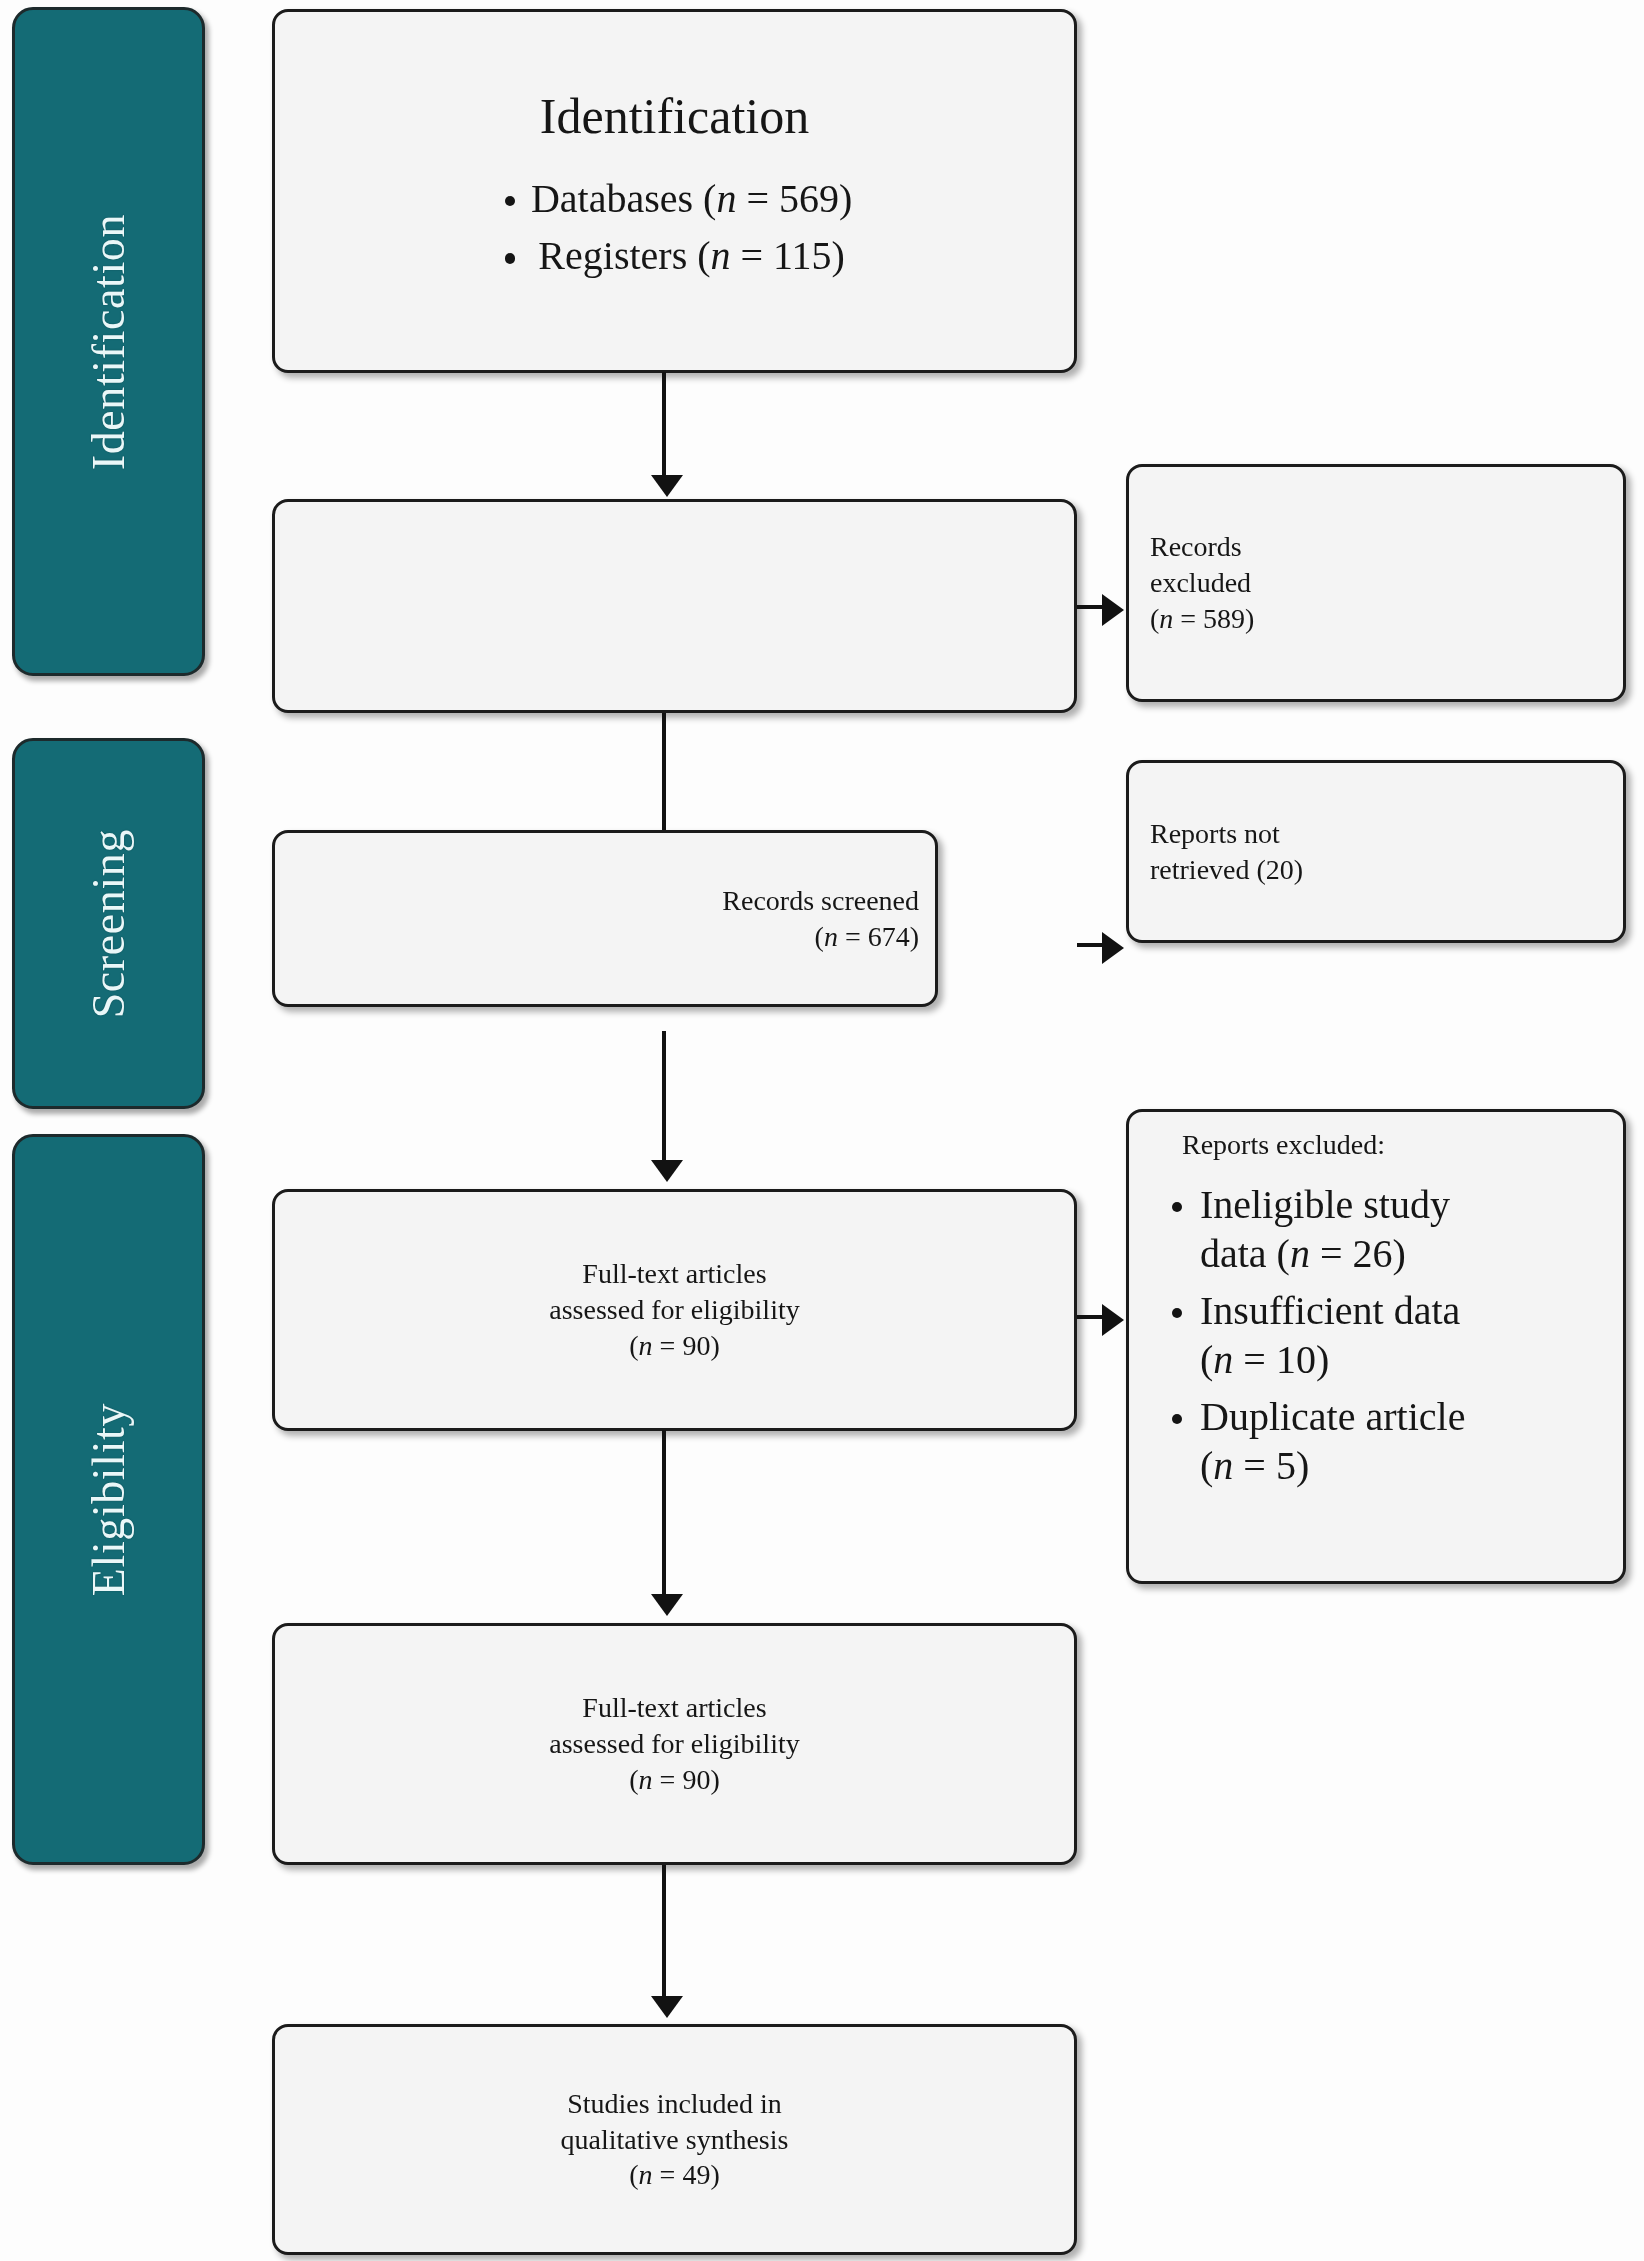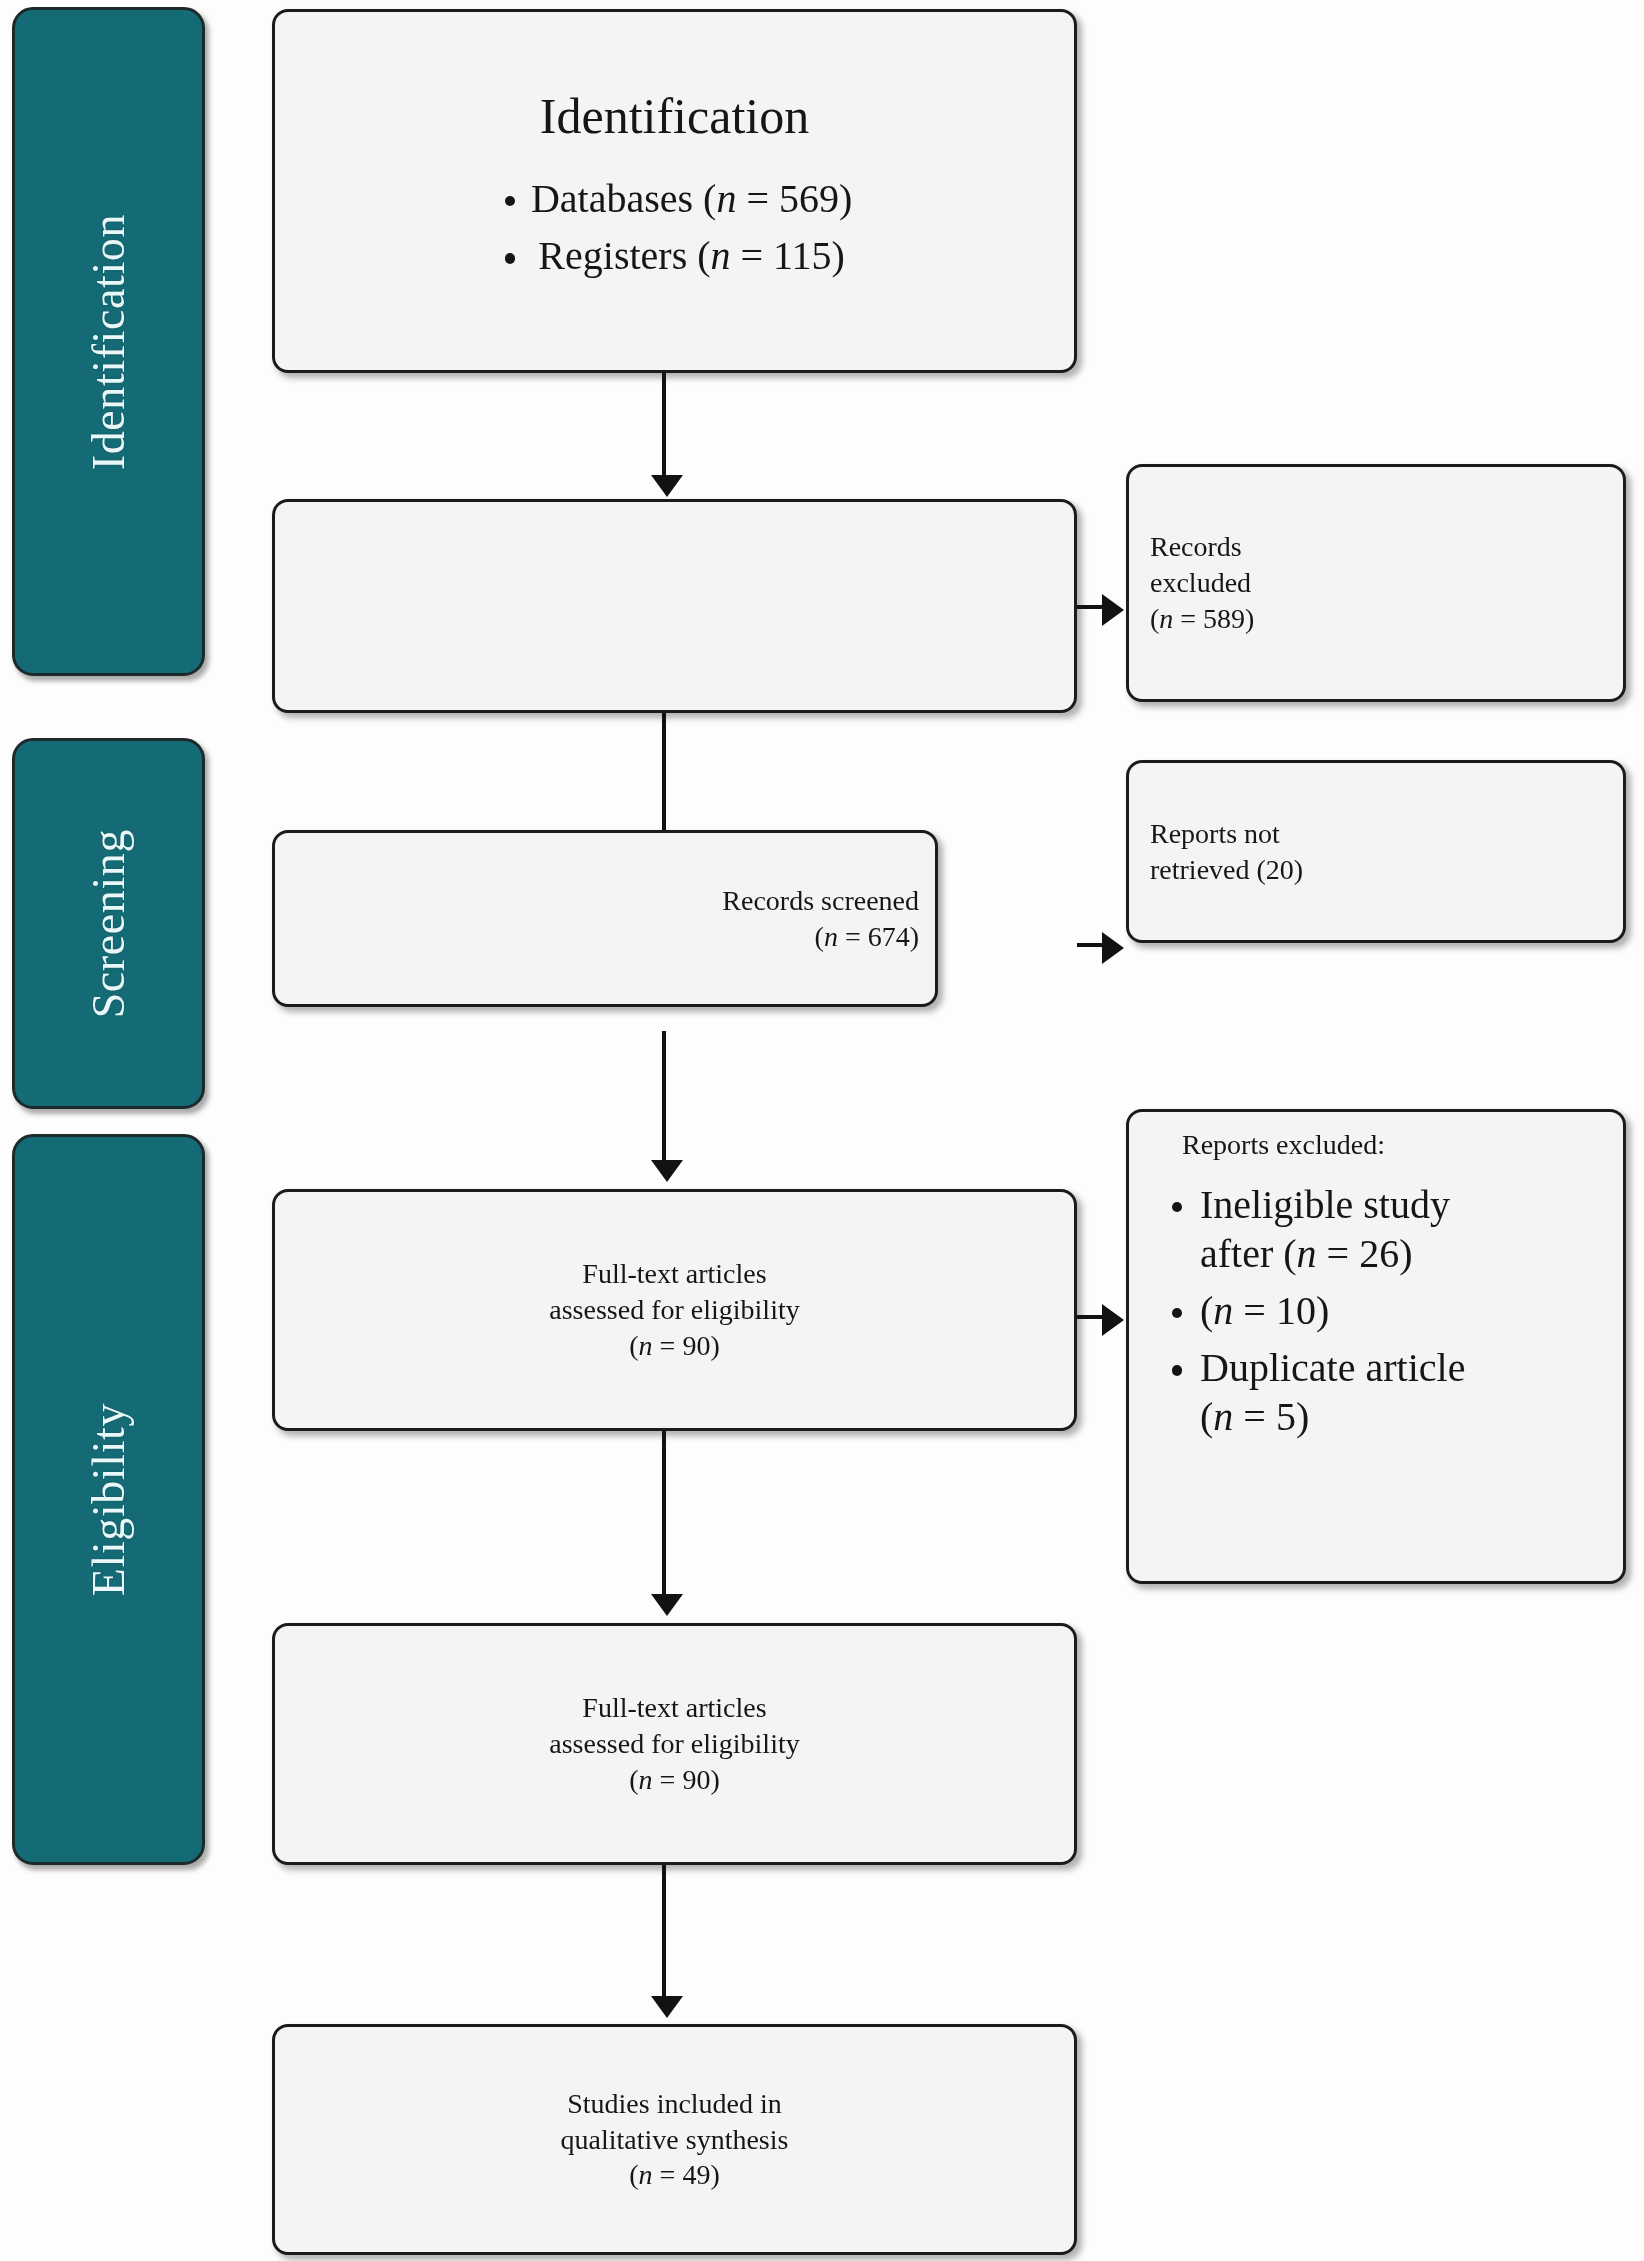--- a/index.html
+++ b/index.html
@@ -210,24 +210,25 @@
   </div>
 
   <div class="arrow-h" style="left:1077px; top:1315px; width:27px;"></div>
 
   <div class="flow-box left-text" style="left:1126px; top:1109px; width:500px; height:475px; justify-content:flex-start; padding-top:14.6px;">
     <div class="box-line wrap" style="margin-left:32px;">Reports excluded:</div>
     <ul class="bullets indent-left">
       <li>
         <div>Ineligible study</div>
         <div>
-          <span>after (</span><span class="em-n">n</span><span> = 26)</span>
+          <span>data (</span><span class="em-n">n</span><span> = 26)</span>
         </div>
       </li>
       <li>
+        <div>Insufficient data</div>
         <div>
           <span>(</span><span class="em-n">n</span><span> = 10)</span>
         </div>
       </li>
       <li>
         <div>Duplicate article</div>
         <div>
           <span>(</span><span class="em-n">n</span><span> = 5)</span>
         </div>
       </li>

